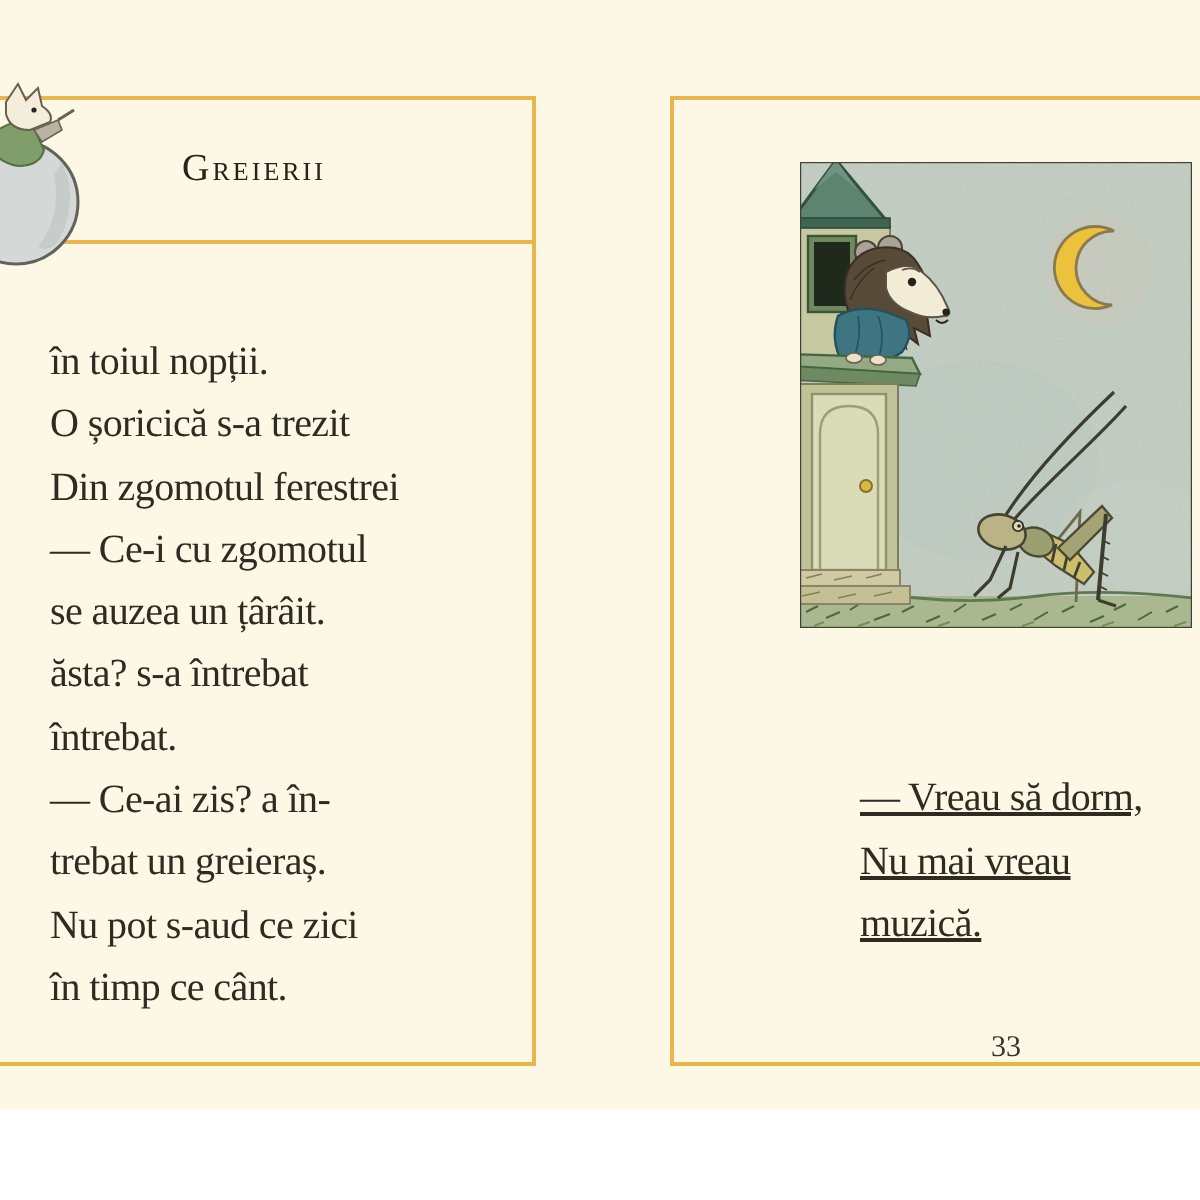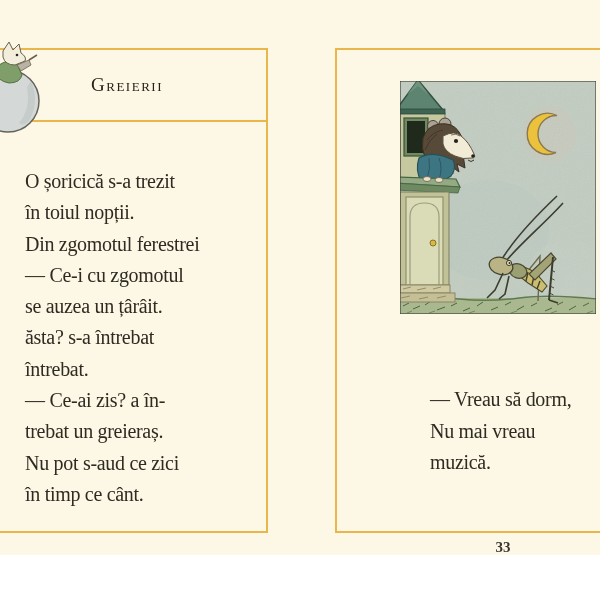--- a/index.html
+++ b/index.html
@@ -12,44 +12,44 @@
   .frame.right{left:335px;top:48px;width:300px;height:485px;}
 
   .title-band{position:absolute;left:-14px;top:50px;width:282px;height:70px;
               border-bottom:2px solid #e8b64a;box-sizing:content-box;
               display:flex;align-items:center;justify-content:center;}
   .title{font-variant:small-caps;font-size:19px;letter-spacing:1.5px;color:#272319;font-weight:400;}
 
   
   .textblock{position:absolute;color:#2f2a22;font-size:20px;letter-spacing:-0.3px;white-space:nowrap;}
   .textblock.left{left:25px;top:166px;width:235px;line-height:31.3px;}
-  .textblock.right{left:430px;top:384px;width:170px;line-height:31.5px;}
+  .textblock.right{left:430px;top:384px;width:170px;line-height:31.5px;text-decoration:underline;}
 
   .pagenum{position:absolute;width:80px;text-align:center;font-size:15px;color:#3a352c;}
   .pagenum.left{left:57px;top:542px;margin-top:24px;}
-  .pagenum.right{left:463px;top:539px;font-weight:bold;}
+  .pagenum.right{left:463px;top:516px;}
 
   
   .illus-main{position:absolute;left:399px;top:80px;width:198px;height:235px;}
   .illus-mini{position:absolute;left:-21px;top:31px;width:78px;height:102px;}
   svg{display:block;}
 </style>
 </head>
 <body>
 
 <div class="canvas">
 
   <div class="frame left"></div>
   <div class="title-band">
     <span class="title">Greierii</span>
   </div>
 
   <div class="textblock left">
+    <div>în toiul nopții.</div>
     <div>O șoricică s-a trezit</div>
-    <div>în toiul nopții.</div>
     <div>Din zgomotul ferestrei</div>
     <div>— Ce-i cu zgomotul</div>
     <div>se auzea un țârâit.</div>
     <div>ăsta? s-a întrebat</div>
     <div>întrebat.</div>
     <div>— Ce-ai zis? a în-</div>
     <div>trebat un greieraș.</div>
     <div>Nu pot s-aud ce zici</div>
     <div>în timp ce cânt.</div>
   </div>

